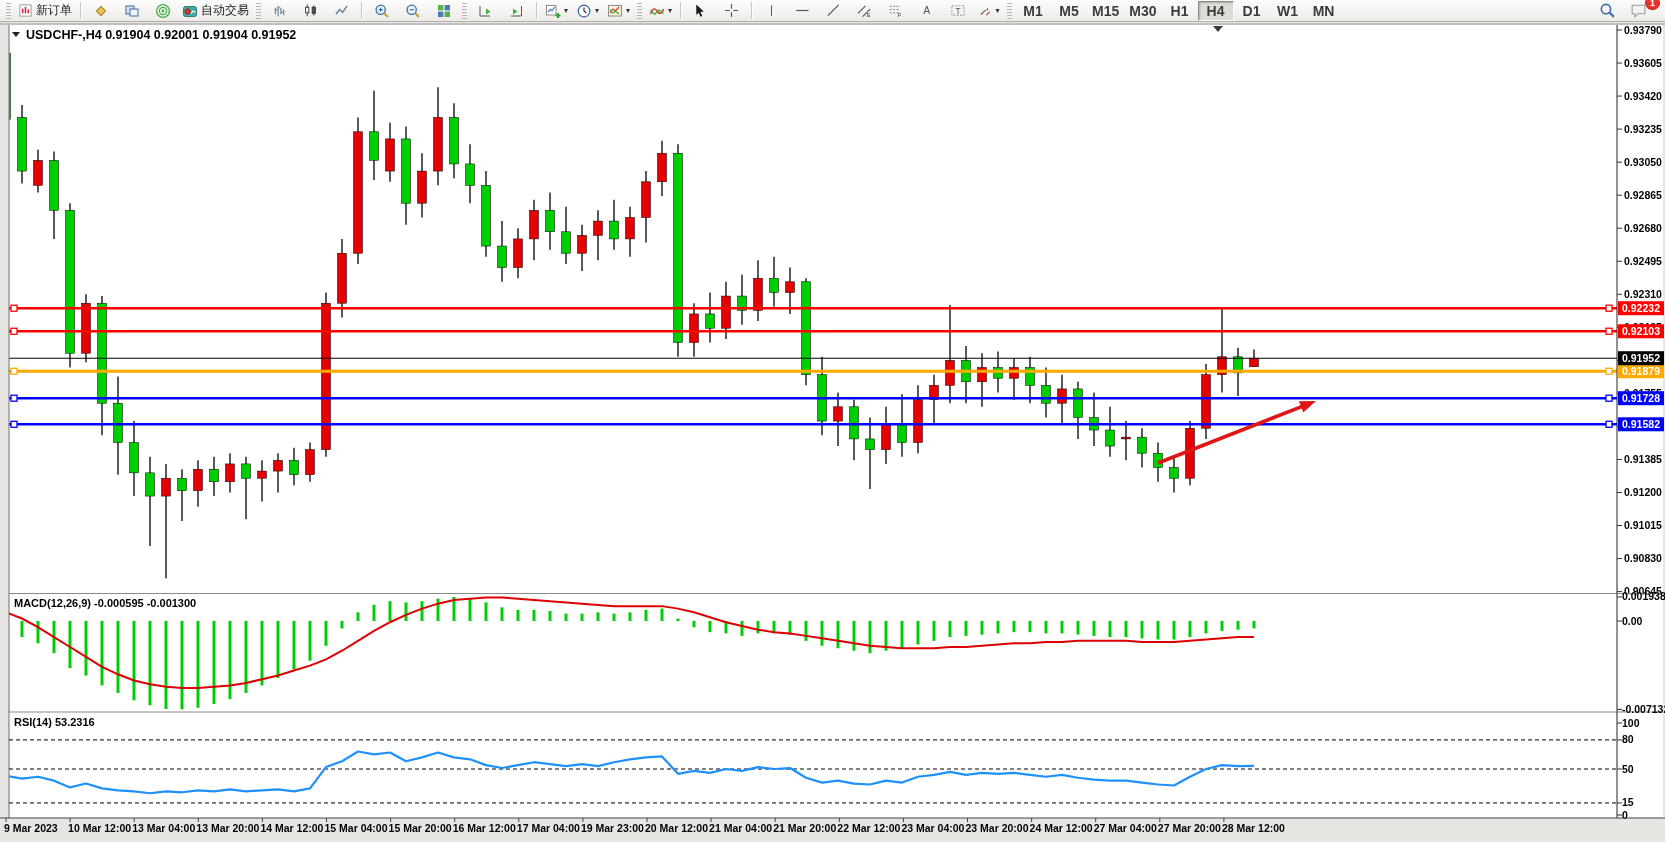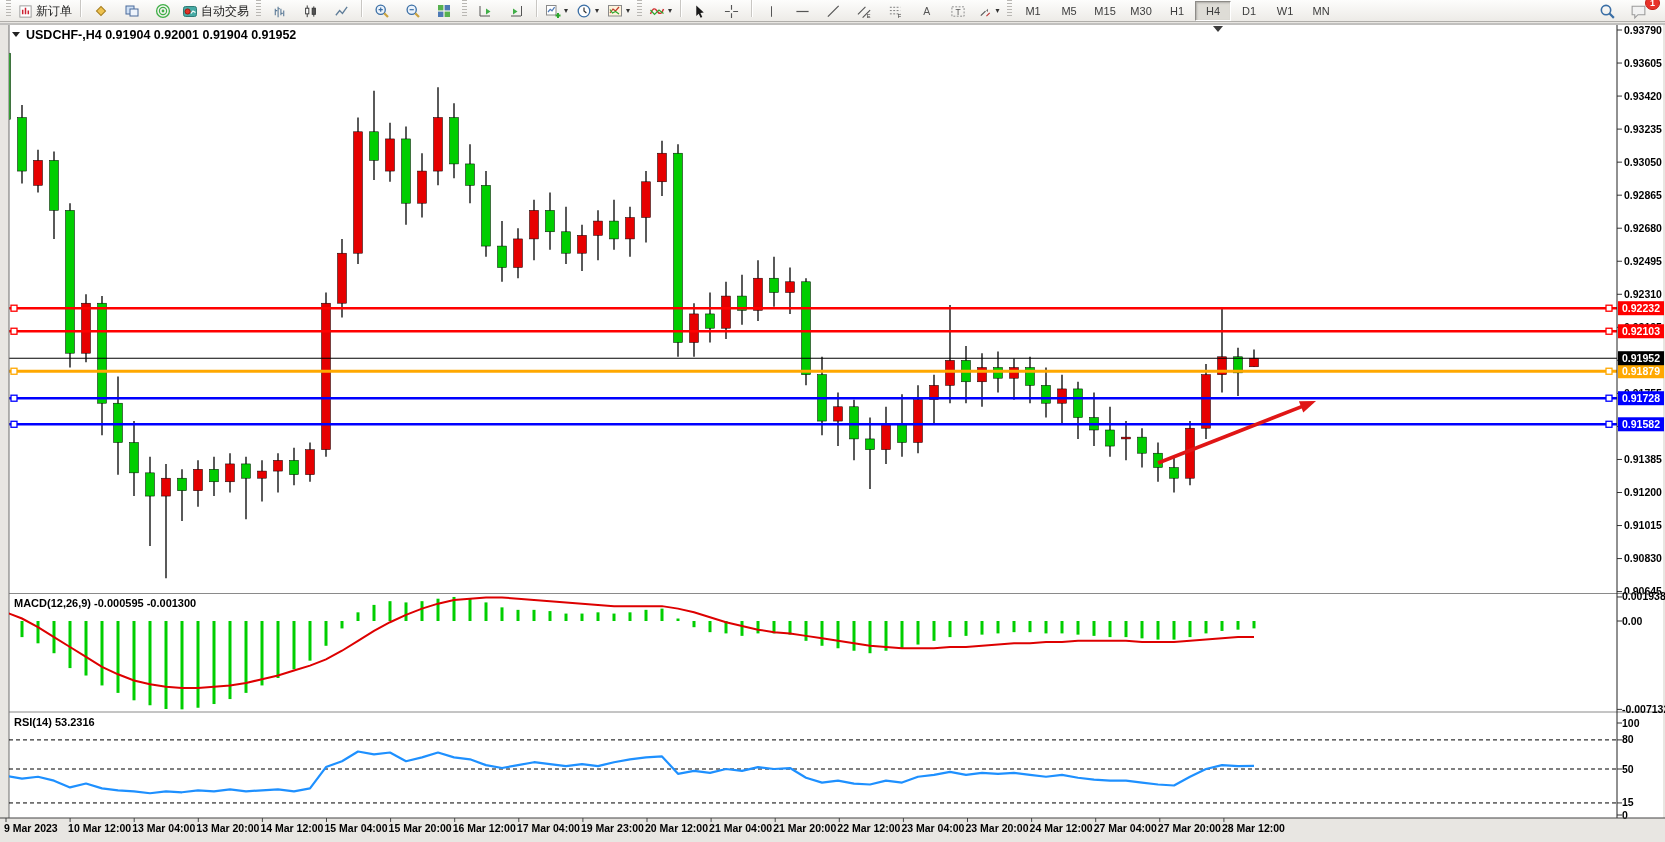--- a/index.html
+++ b/index.html
@@ -1,31 +1,31 @@
 <!DOCTYPE html>
 <html><head>
 <meta charset="utf-8">
 <style>
   html,body{margin:0;padding:0}
   body{width:1665px;height:842px;overflow:hidden;background:#e8e6e2;
        font-family:"Liberation Sans",sans-serif;position:relative;-webkit-font-smoothing:antialiased}
   
   .toolbar{position:absolute;top:0;left:0;width:1665px;height:22px;
            background:linear-gradient(#fdfdfc,#edebe7);border-bottom:1px solid #b0aeaa;
-           display:flex;padding:0 3px;box-sizing:border-box;z-index:5}
+           display:flex;align-items:center;padding:0 3px;box-sizing:border-box;z-index:5}
   .handle{width:5px;height:16px;margin:0 3px;
           background-image:repeating-linear-gradient(180deg,#b9b7b3 0 1px,transparent 1px 3px);
           background-size:1px 100%;background-repeat:repeat-x;background-position:1px 0}
   .sep{width:1px;height:17px;background:#c9c7c3;box-shadow:1px 0 0 #fff;margin:0 4px}
   .tb{height:20px;min-width:23px;display:flex;align-items:center;justify-content:center;
       gap:3px;padding:0 3px;border:1px solid transparent;border-radius:2px;
       font-size:12px;color:#1a1a1a;white-space:nowrap;cursor:default}
   .tb svg{display:block}
   .tf{height:18px;min-width:26px;display:flex;align-items:center;justify-content:center;
-      font-size:11px;font-weight:400;color:#3c3c3c;padding:0 4px;border:1px solid transparent}
+      font-size:14px;font-weight:700;color:#3c3c3c;padding:0 4px;border:1px solid transparent}
   .tf.active{background:#dedcd6;border-color:#8d8b87 #ffffff #ffffff #8d8b87;
              box-shadow:inset 1px 1px 2px rgba(0,0,0,.22)}
   .caret{font-size:8px;color:#333;line-height:8px}
   .spacer{flex:1}
   .chatwrap{position:relative;margin-right:8px}
   .badge{position:absolute;top:-5px;right:-7px;background:#e8332a;color:#fff;border-radius:8px;
          font-size:9px;font-weight:700;padding:0 4px;line-height:12px;border:1px solid #c21f17}
   
   .chart-win{position:absolute;top:23px;left:0;width:1665px;height:819px;background:#e8e6e2}
   #chart{position:absolute;top:0;left:0}

